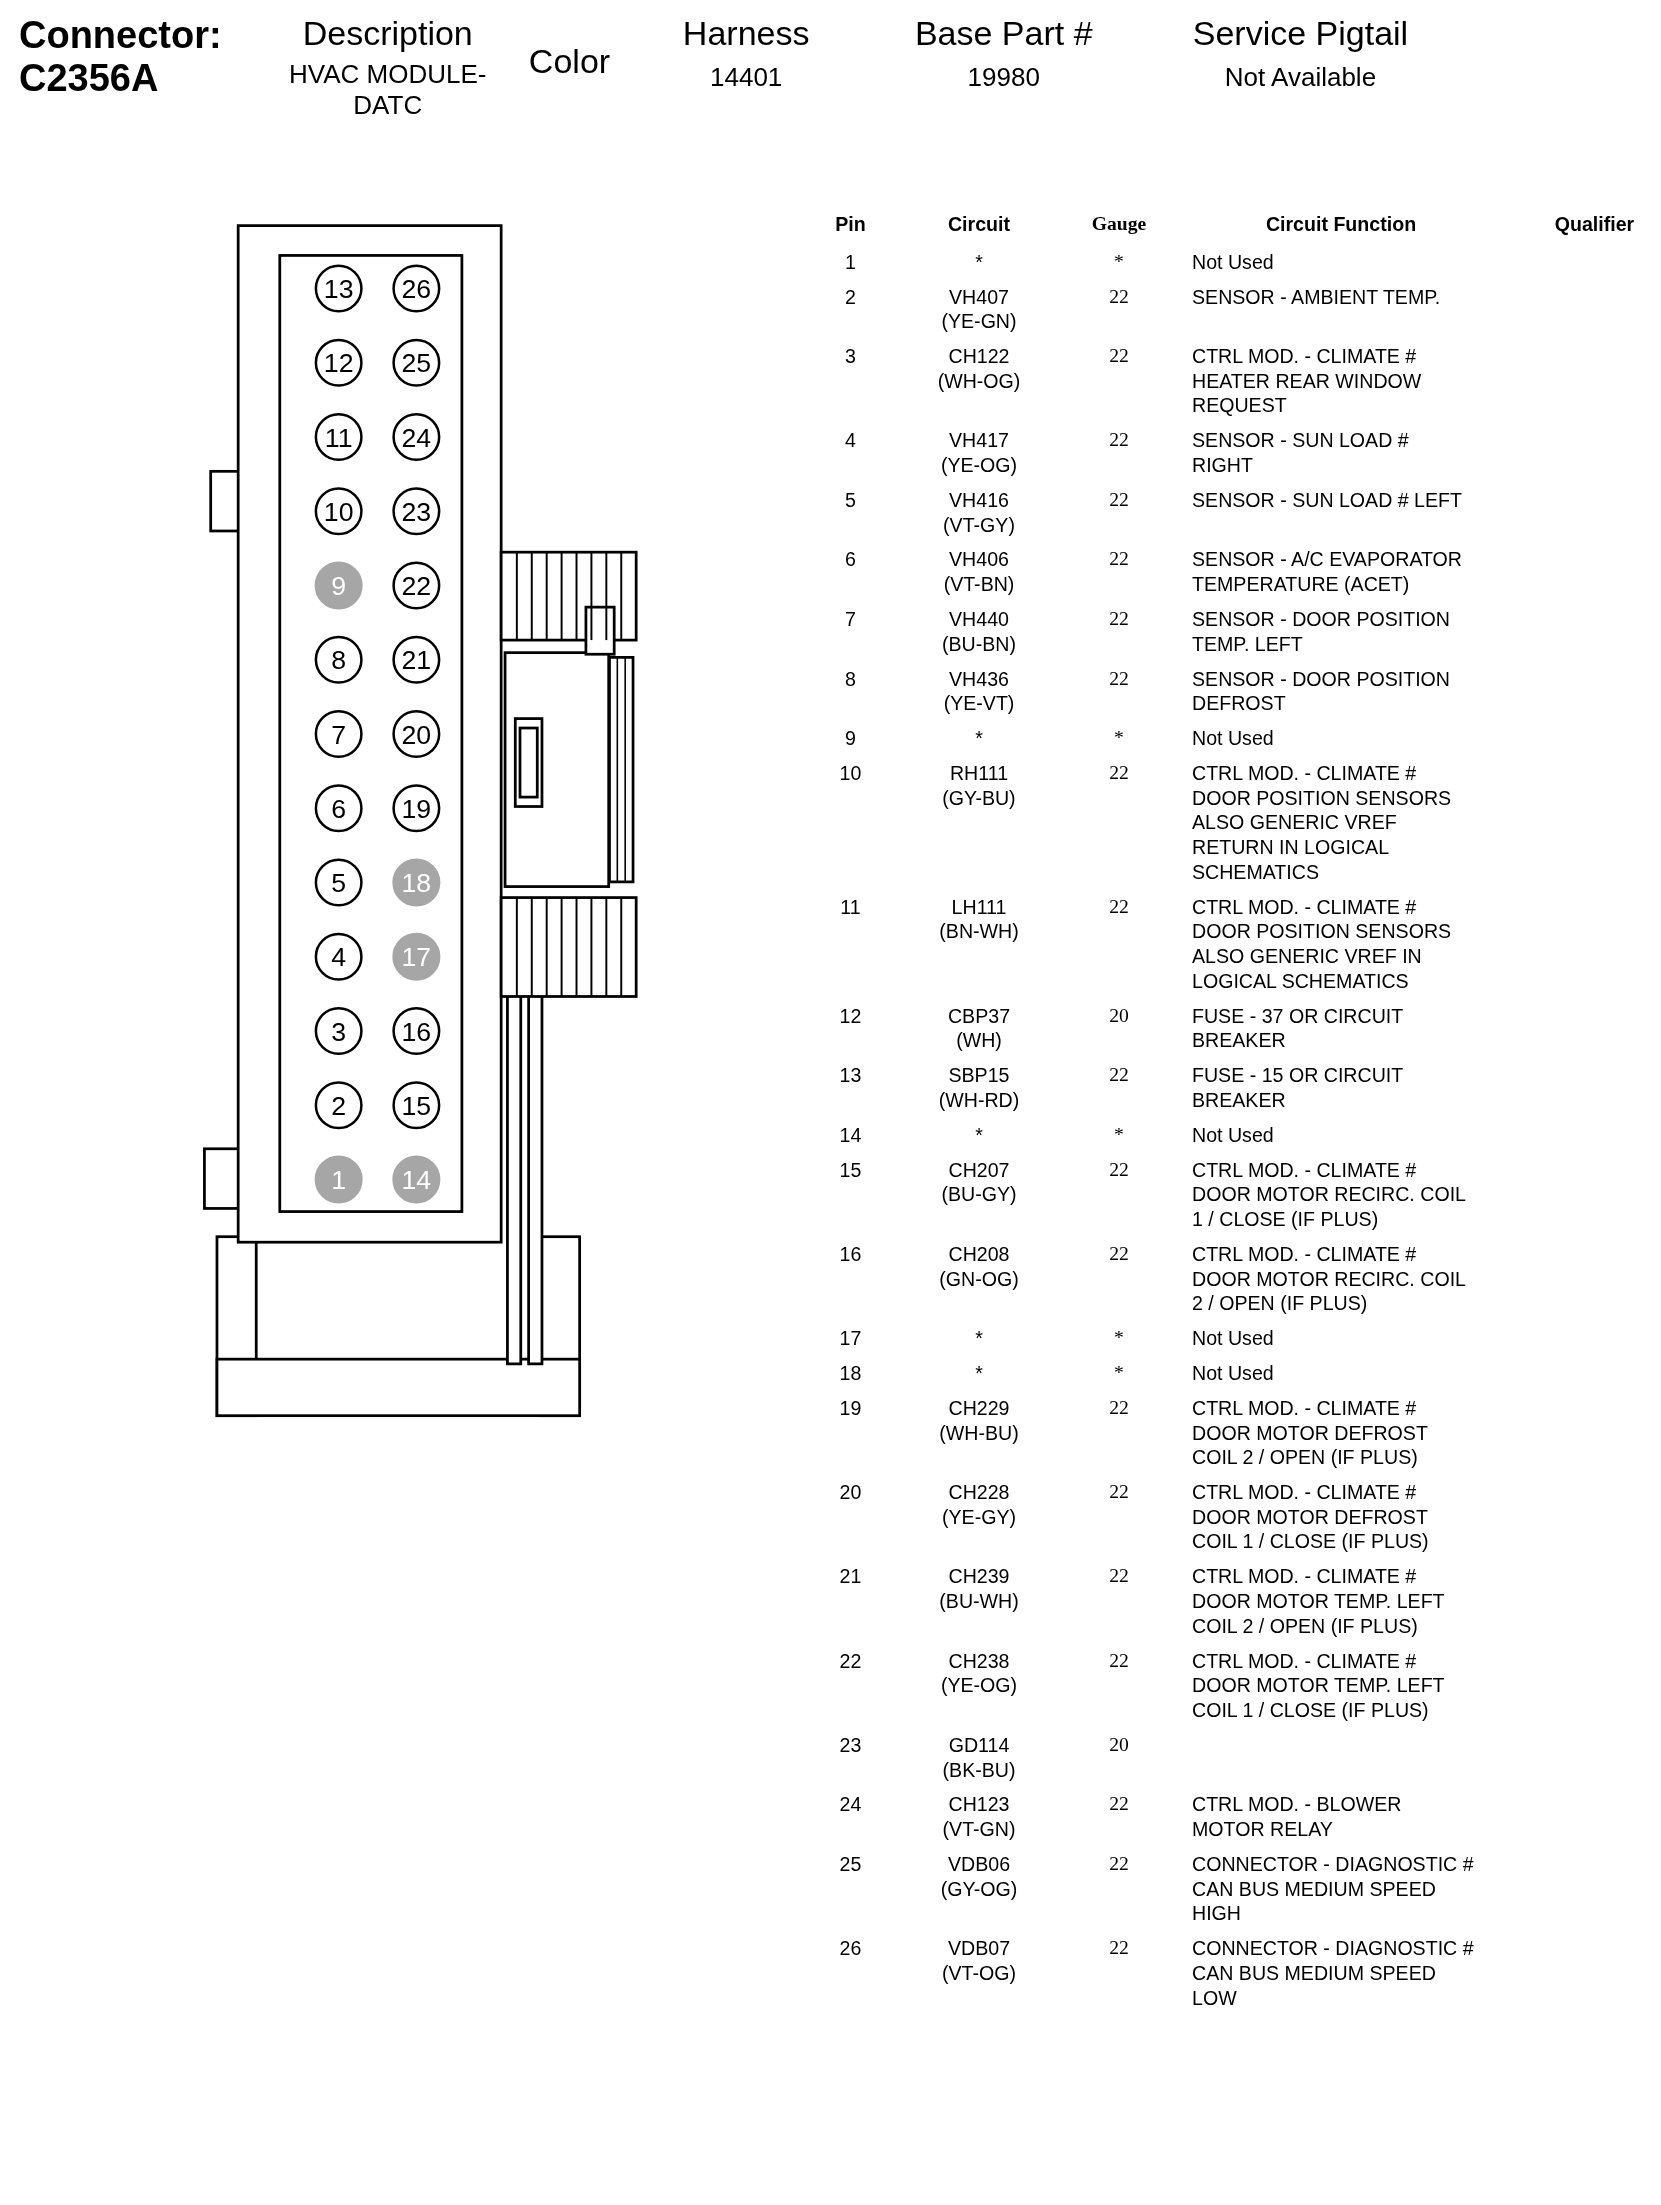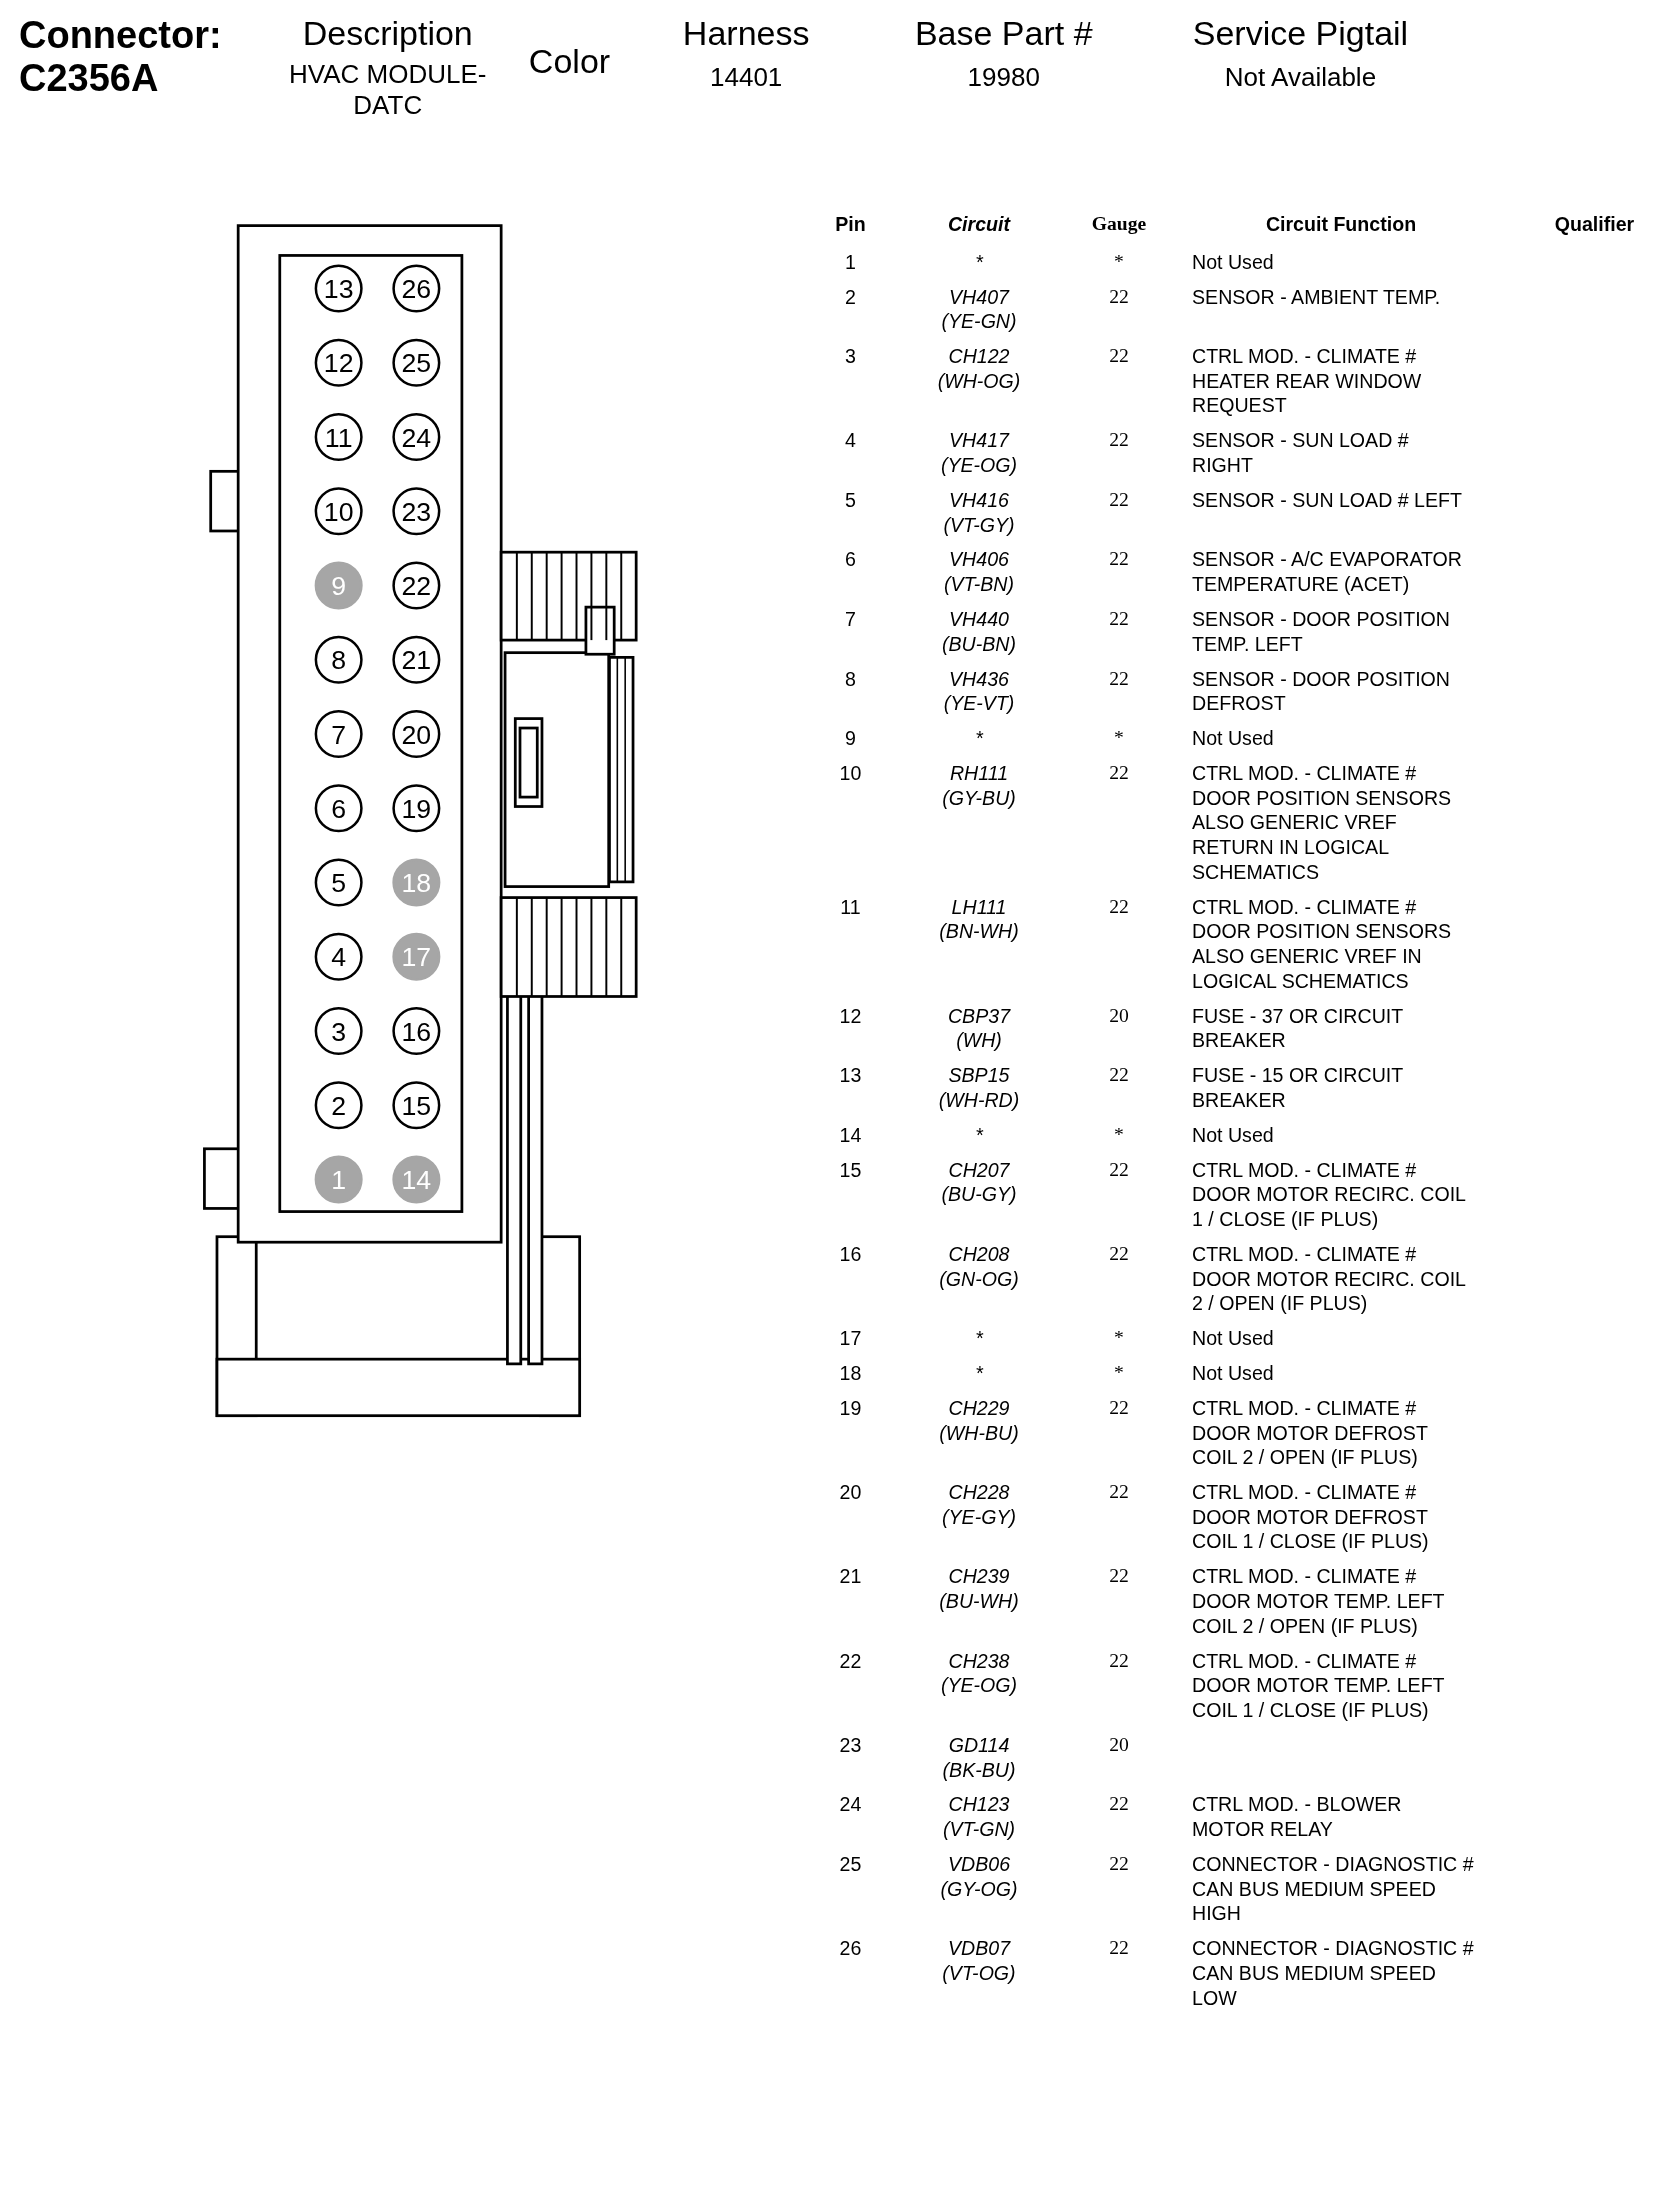--- a/index.html
+++ b/index.html
@@ -34,21 +34,21 @@
     display:grid;
     grid-template-columns:71px 134px 94px 298px 157px;
     column-gap:26px;
     align-items:start;
     margin-bottom:10.2px;
   }
   .thead { font-size:27.5px; font-weight:bold; margin-bottom:12.6px; }
   .thead .cell { text-align:center; }
   .cell { font-size:19.6px; line-height:1.26; }
   .c-pin { text-align:center; }
-  .c-circuit { text-align:center;font-style:italic; }
+  .c-circuit { text-align:center; }
   .c-gauge { text-align:center;font-family:Liberation Serif, serif; }
   .c-func { text-align:left; white-space:pre-line; }
   .c-qual { text-align:center; }
   .thead .c-func { white-space:normal; }
 </style>
 </head>
 <body>
 
 <div class="page">
 

